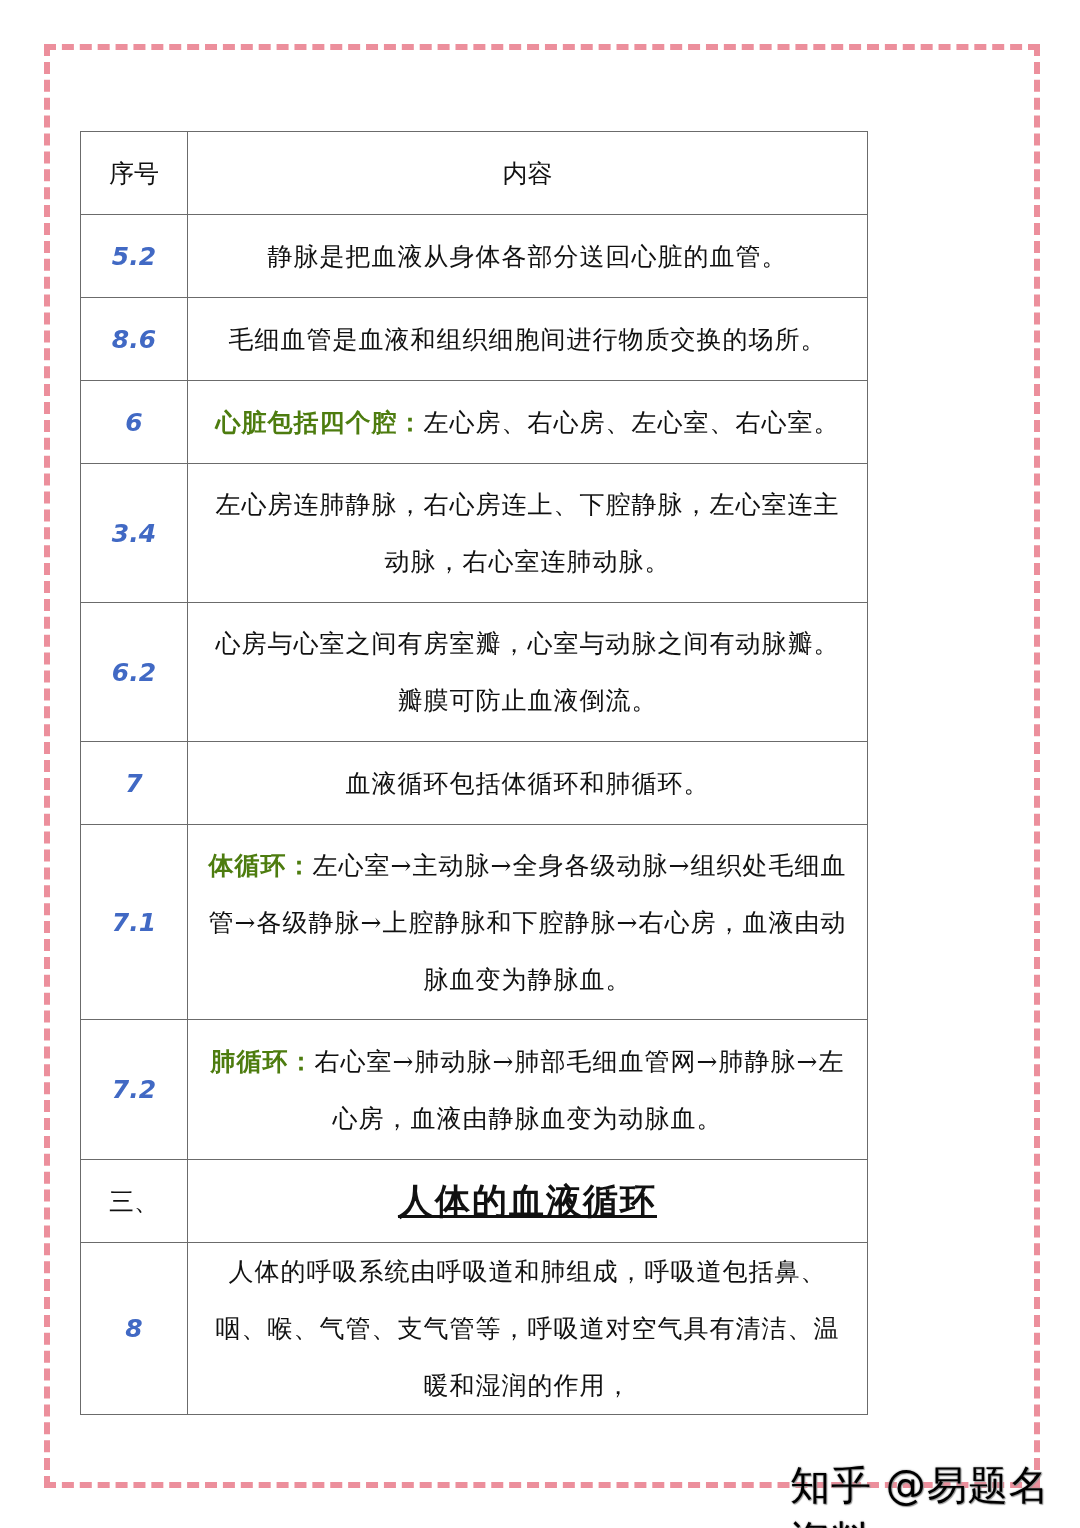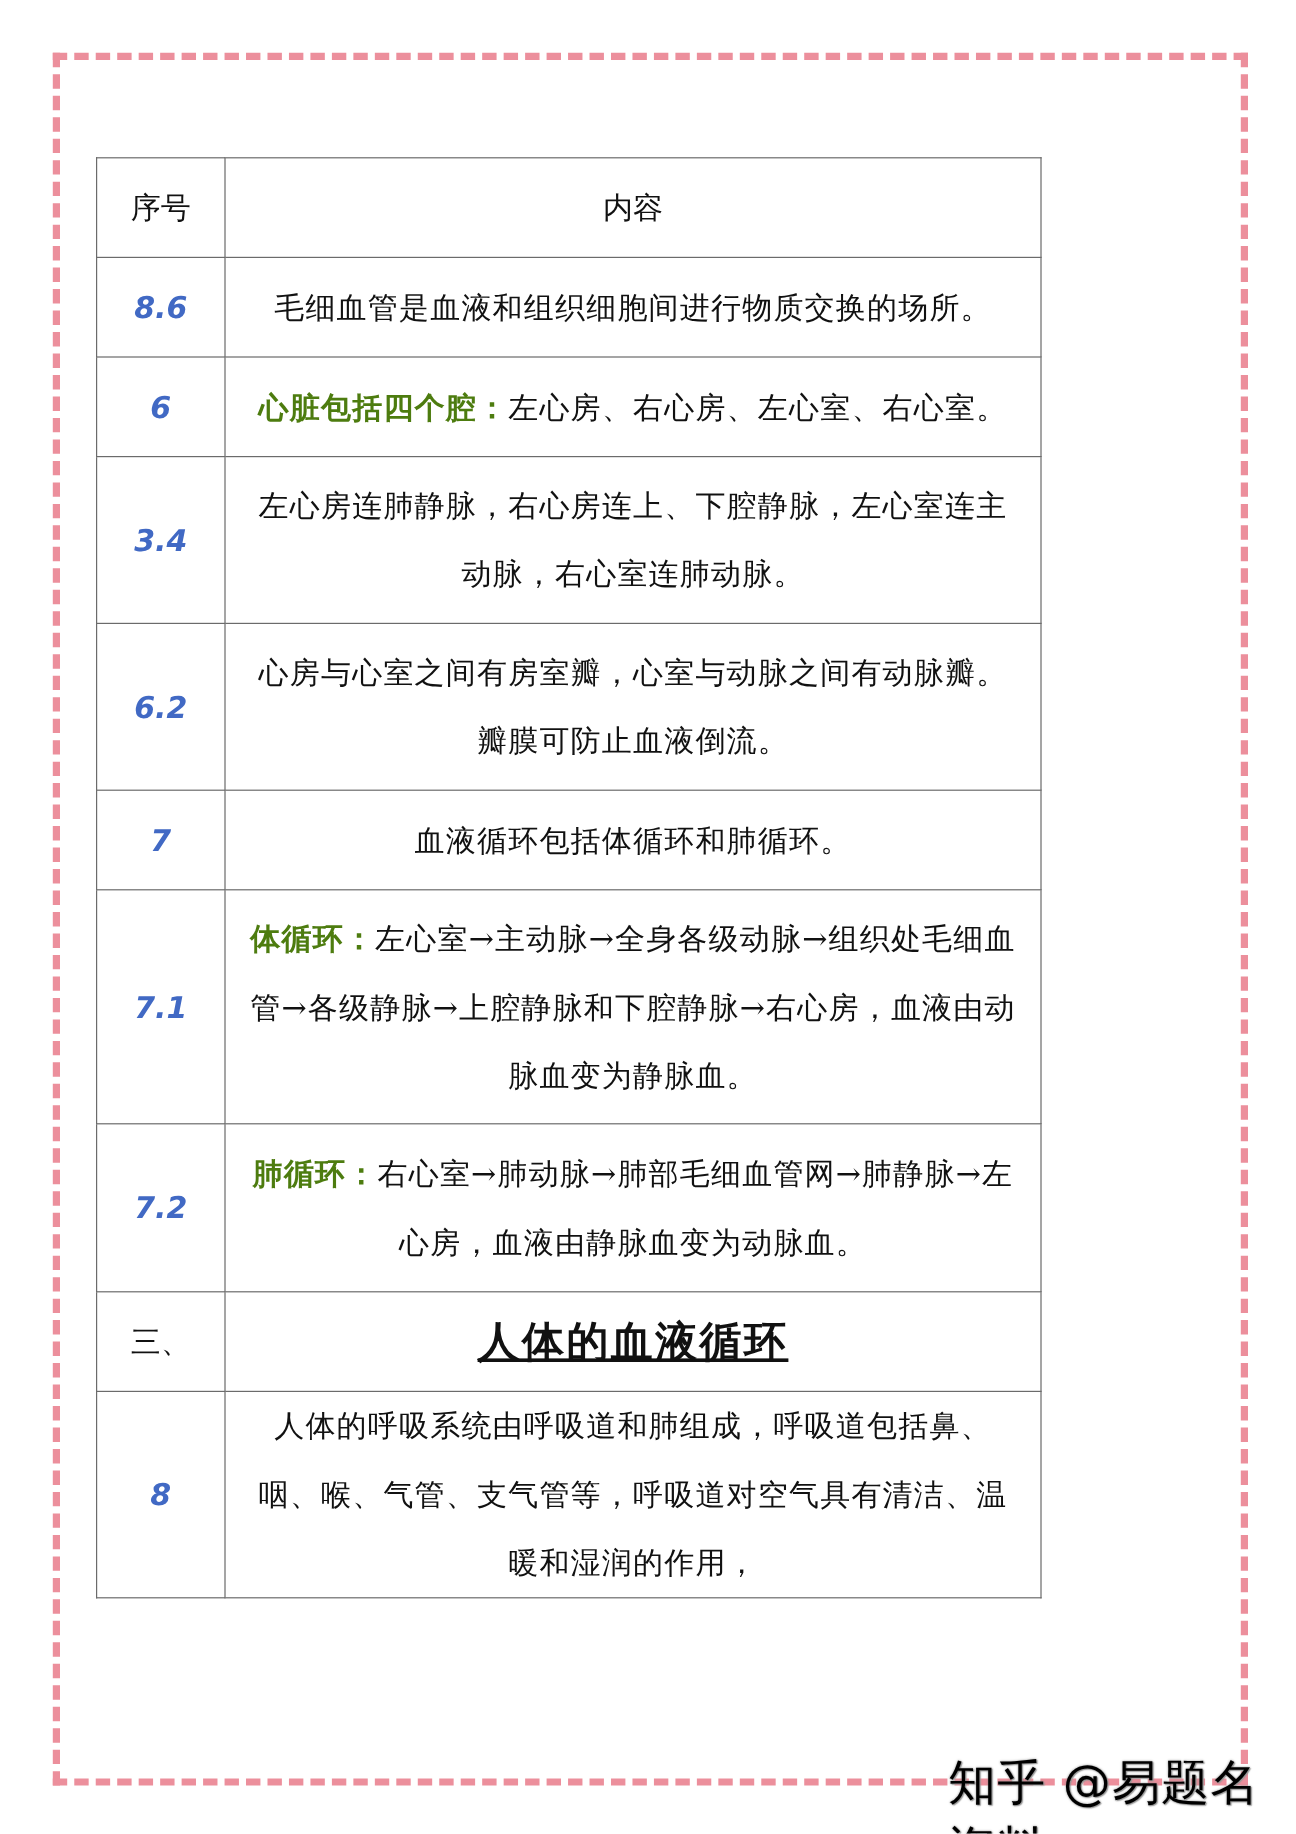--- a/index.html
+++ b/index.html
@@ -27,20 +27,24 @@
 
 <table class="tbl">
   <colgroup>
       <col class="col-num">
       <col>
     </colgroup>
   <tbody>
       <tr style="height:83px">
     <td class="hdr">序号</td>
     <td class="hdr">内容</td>
+  </tr>
+  <tr style="height:83px">
+    <td class="num">5.2</td>
+    <td class="txt">静脉是把血液从身体各部分送回心脏的血管。</td>
   </tr>
   <tr style="height:83px">
     <td class="num">8.6</td>
     <td class="txt">毛细血管是血液和组织细胞间进行物质交换的场所。</td>
   </tr>
   <tr style="height:83px">
     <td class="num">6</td>
     <td class="txt"><span class="red">心脏包括四个腔：</span><span>左心房、右心房、左心室、右心室。</span></td>
   </tr>
   <tr style="height:139px">

